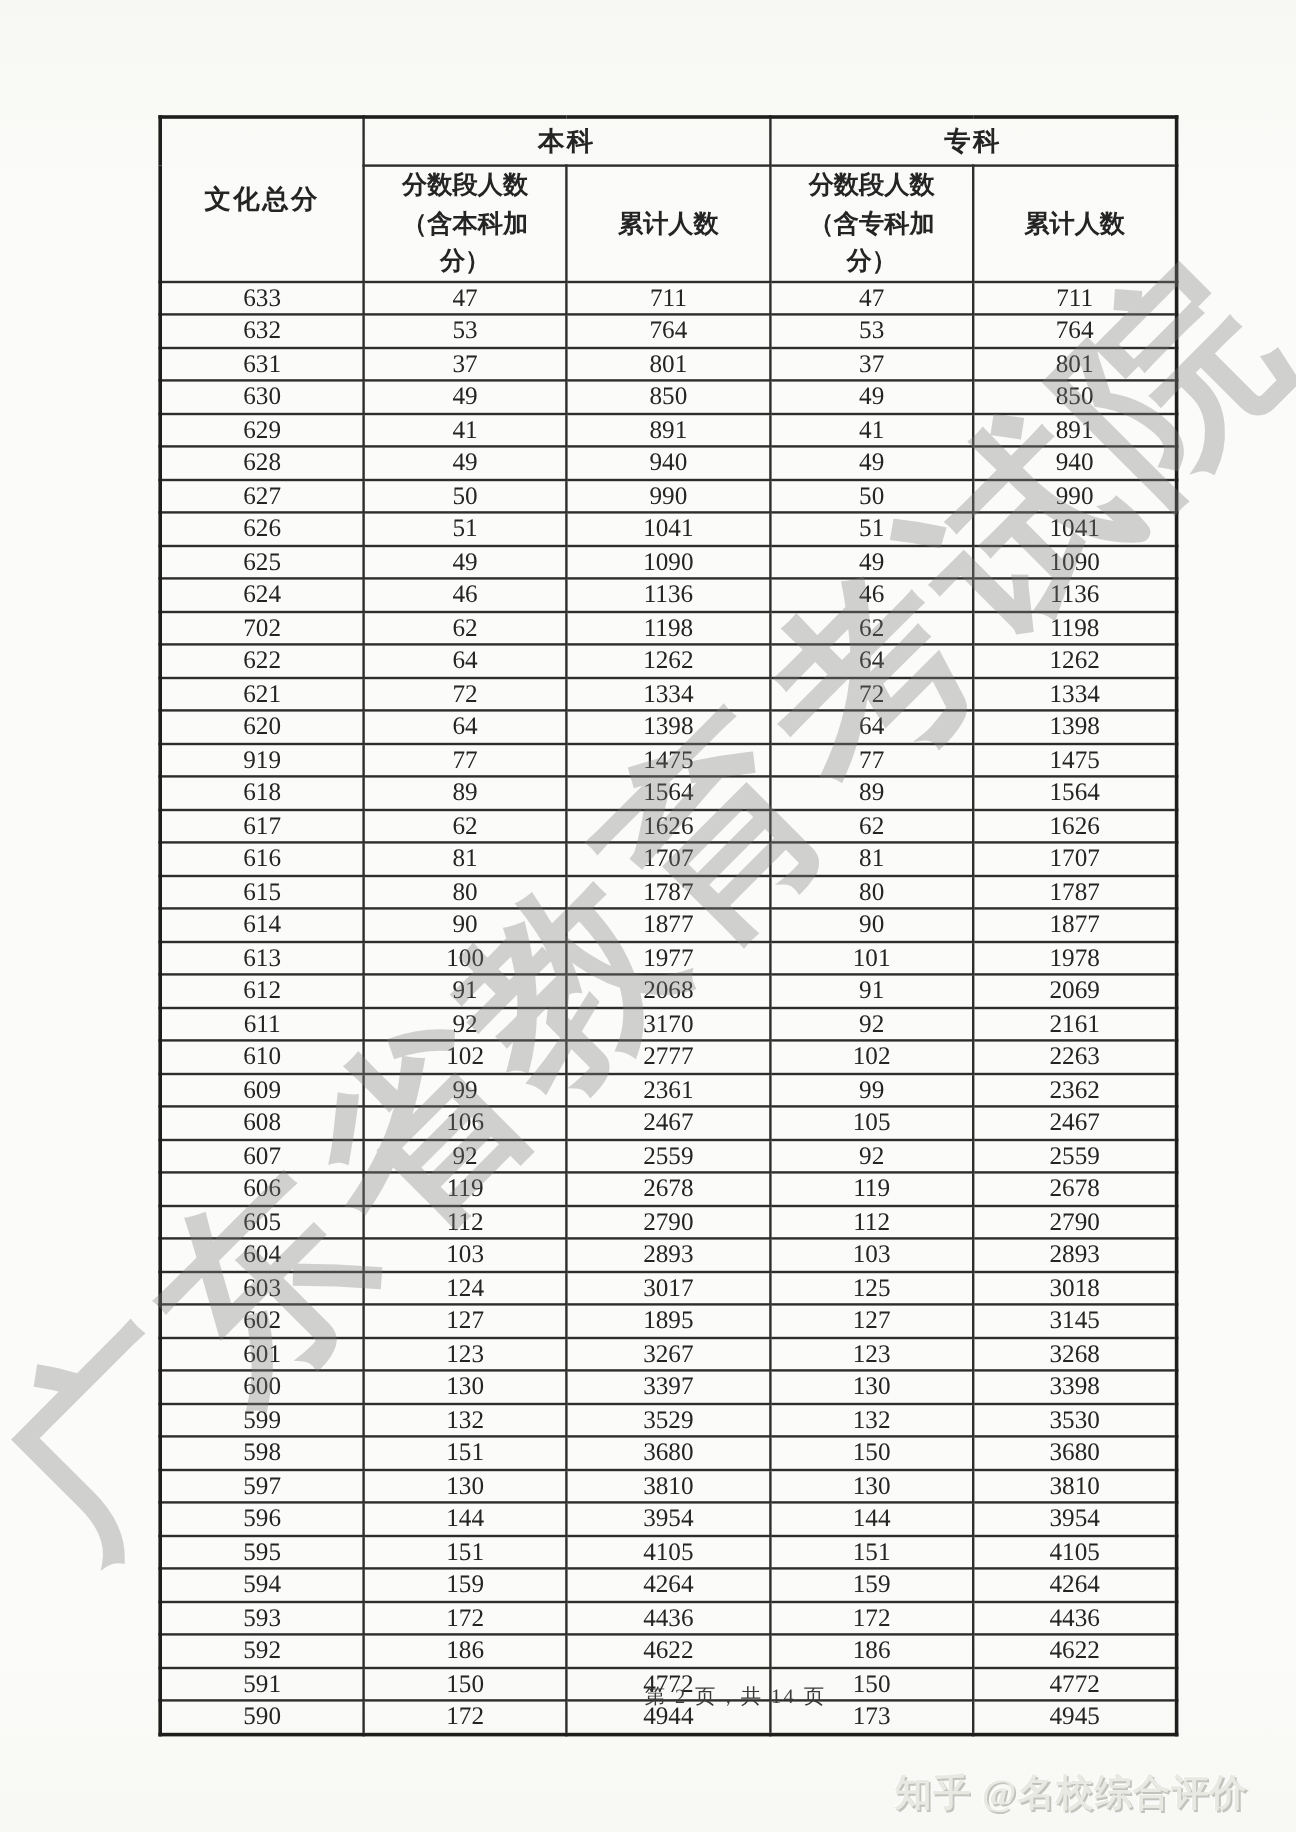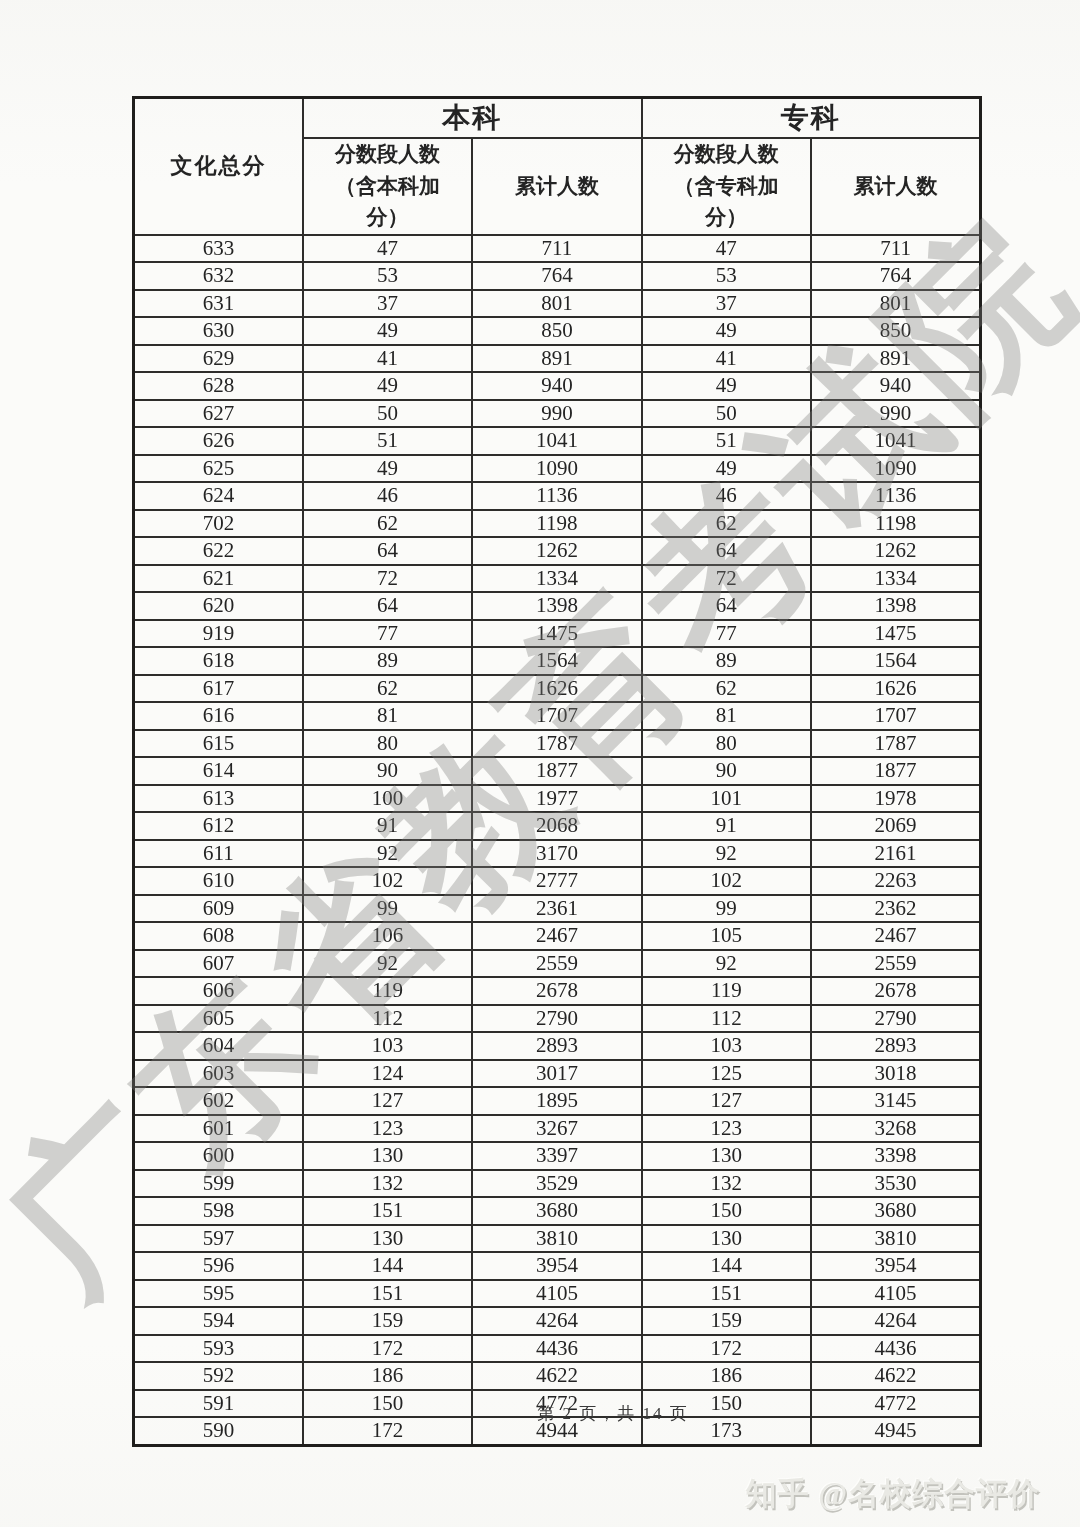--- a/index.html
+++ b/index.html
@@ -31,21 +31,21 @@
   .score-table th, .score-table td{
     border:2px solid #2e2d2b;
     text-align:center;
     vertical-align:middle;
     padding:0;
     color:#242424;
   }
   .score-table{ border:3px solid #1f1e1c; }
   .score-table .group-row th{
     height:38px;
-    font-size:28px;
+    font-size:22px;
     font-weight:600;
     letter-spacing:2px;
   }
   .score-table .sub-row th{
     height:62px;
     font-size:21px;
     font-weight:600;
     line-height:1.5;
     padding:0 14px;
   }

